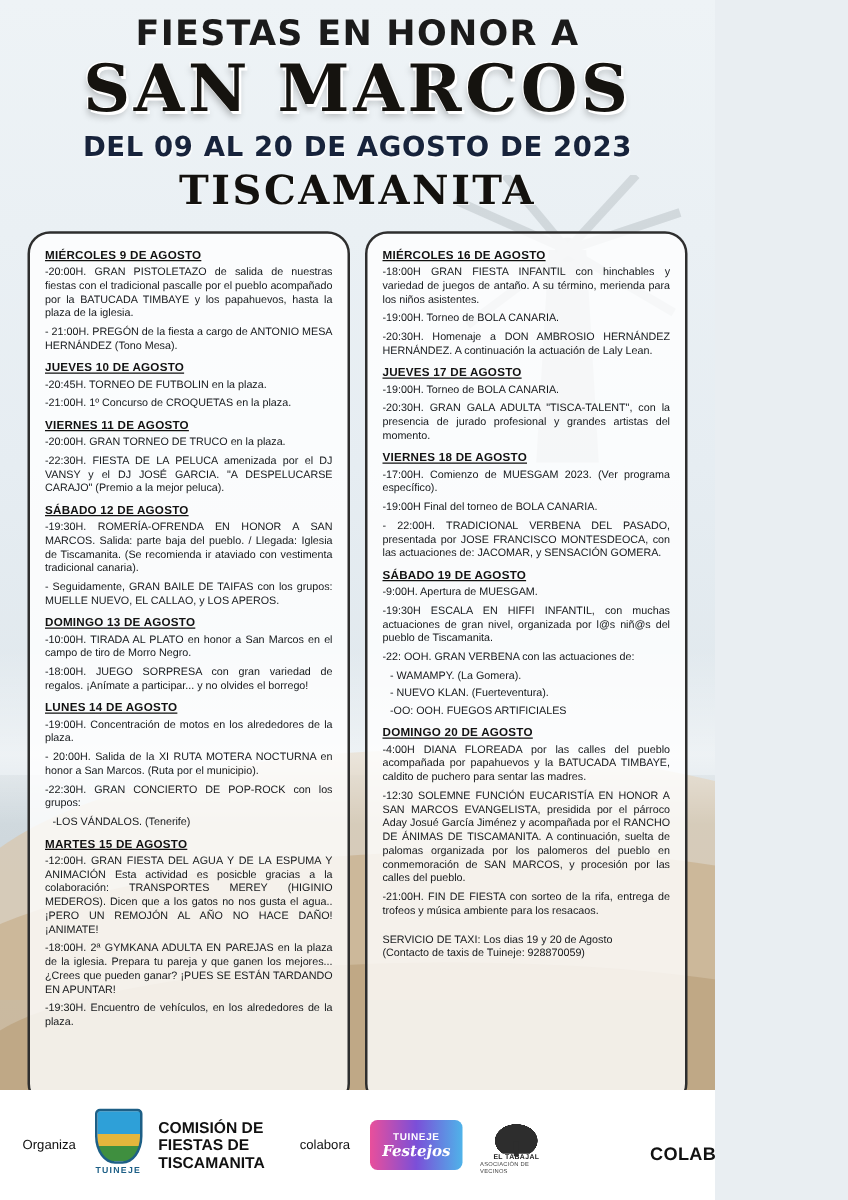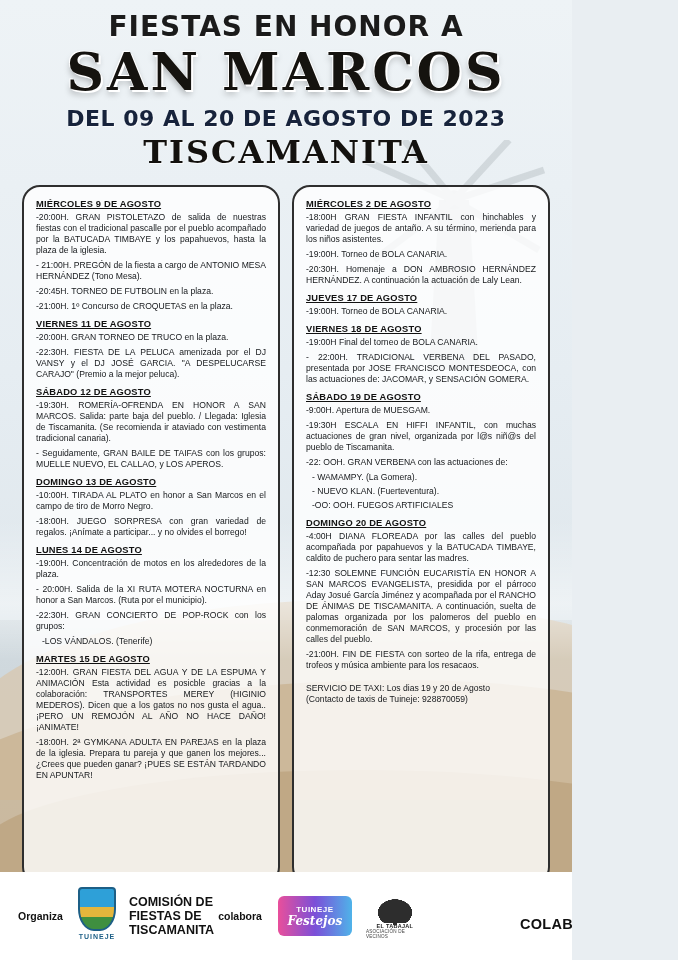--- a/index.html
+++ b/index.html
@@ -150,21 +150,21 @@
     height: 88px;
     background: #ffffff;
     display: flex;
     align-items: center;
     padding: 0 18px;
     box-sizing: border-box;
   }
   .f-block { display: flex; align-items: center; }
   .f-label {
     font-size: 10.5px;
-    font-weight: bold;
+    font-weight: normal;
     color: #111;
     margin-right: 8px;
     text-align: center;
   }
   .logo-tuineje {
     width: 52px; height: 58px;
     display: flex; flex-direction: column; align-items: center; justify-content: flex-start;
   }
   .logo-shield {
     width: 34px; height: 40px;
@@ -237,48 +237,52 @@
     <div class="h-line2">SAN MARCOS</div>
     <div class="h-line3">DEL 09 AL 20 DE AGOSTO DE 2023</div>
     <div class="h-line4">TISCAMANITA</div>
   </div>
 
   <div class="columns">
     <div class="col" id="col-left">
         <div class="daytitle">MIÉRCOLES 9 DE AGOSTO</div>
         <div class="ev">-20:00H. GRAN PISTOLETAZO de salida de nuestras fiestas con el tradicional pascalle por el pueblo acompañado por la BATUCADA TIMBAYE y los papahuevos, hasta la plaza de la iglesia.</div>
         <div class="ev">- 21:00H. PREGÓN de la fiesta a cargo de ANTONIO MESA HERNÁNDEZ (Tono Mesa).</div>
+        <div class="daytitle">JUEVES 10 DE AGOSTO</div>
         <div class="ev">-20:45H. TORNEO DE FUTBOLIN en la plaza.</div>
         <div class="ev">-21:00H. 1º Concurso de CROQUETAS en la plaza.</div>
         <div class="daytitle">VIERNES 11 DE AGOSTO</div>
         <div class="ev">-20:00H. GRAN TORNEO DE TRUCO en la plaza.</div>
         <div class="ev">-22:30H. FIESTA DE LA PELUCA amenizada por el DJ VANSY y el DJ JOSÉ GARCIA. "A DESPELUCARSE CARAJO" (Premio a la mejor peluca).</div>
         <div class="daytitle">SÁBADO 12 DE AGOSTO</div>
         <div class="ev">-19:30H. ROMERÍA-OFRENDA EN HONOR A SAN MARCOS. Salida: parte baja del pueblo. / Llegada: Iglesia de Tiscamanita. (Se recomienda ir ataviado con vestimenta tradicional canaria).</div>
         <div class="ev">- Seguidamente, GRAN BAILE DE TAIFAS con los grupos: MUELLE NUEVO, EL CALLAO, y LOS APEROS.</div>
         <div class="daytitle">DOMINGO 13 DE AGOSTO</div>
         <div class="ev">-10:00H. TIRADA AL PLATO en honor a San Marcos en el campo de tiro de Morro Negro.</div>
         <div class="ev">-18:00H. JUEGO SORPRESA con gran variedad de regalos. ¡Anímate a participar... y no olvides el borrego!</div>
         <div class="daytitle">LUNES 14 DE AGOSTO</div>
         <div class="ev">-19:00H. Concentración de motos en los alrededores de la plaza.</div>
         <div class="ev">- 20:00H. Salida de la XI RUTA MOTERA NOCTURNA en honor a San Marcos. (Ruta por el municipio).</div>
         <div class="ev">-22:30H. GRAN CONCIERTO DE POP-ROCK con los grupos:</div>
         <div class="sub">-LOS VÁNDALOS. (Tenerife)</div>
         <div class="daytitle">MARTES 15 DE AGOSTO</div>
         <div class="ev">-12:00H. GRAN FIESTA DEL AGUA Y DE LA ESPUMA Y ANIMACIÓN Esta actividad es posicble gracias a la colaboración: TRANSPORTES MEREY (HIGINIO MEDEROS). Dicen que a los gatos no nos gusta el agua.. ¡PERO UN REMOJÓN AL AÑO NO HACE DAÑO! ¡ANIMATE!</div>
         <div class="ev">-18:00H. 2ª GYMKANA ADULTA EN PAREJAS en la plaza de la iglesia. Prepara tu pareja y que ganen los mejores... ¿Crees que pueden ganar? ¡PUES SE ESTÁN TARDANDO EN APUNTAR!</div>
+        <div class="ev">-19:30H. Encuentro de vehículos, en los alrededores de la plaza.</div>
       </div>
     <div class="col" id="col-right">
-        <div class="daytitle">MIÉRCOLES 2 DE AGOSTO</div>
+        <div class="daytitle">MIÉRCOLES 16 DE AGOSTO</div>
         <div class="ev">-18:00H GRAN FIESTA INFANTIL con hinchables y variedad de juegos de antaño. A su término, merienda para los niños asistentes.</div>
         <div class="ev">-19:00H. Torneo de BOLA CANARIA.</div>
         <div class="ev">-20:30H. Homenaje a DON AMBROSIO HERNÁNDEZ HERNÁNDEZ. A continuación la actuación de Laly Lean.</div>
         <div class="daytitle">JUEVES 17 DE AGOSTO</div>
         <div class="ev">-19:00H. Torneo de BOLA CANARIA.</div>
+        <div class="ev">-20:30H. GRAN GALA ADULTA "TISCA-TALENT", con la presencia de jurado profesional y grandes artistas del momento.</div>
         <div class="daytitle">VIERNES 18 DE AGOSTO</div>
+        <div class="ev">-17:00H. Comienzo de MUESGAM 2023. (Ver programa específico).</div>
         <div class="ev">-19:00H Final del torneo de BOLA CANARIA.</div>
         <div class="ev">- 22:00H. TRADICIONAL VERBENA DEL PASADO, presentada por JOSE FRANCISCO MONTESDEOCA, con las actuaciones de: JACOMAR, y SENSACIÓN GOMERA.</div>
         <div class="daytitle">SÁBADO 19 DE AGOSTO</div>
         <div class="ev">-9:00H. Apertura de MUESGAM.</div>
         <div class="ev">-19:30H ESCALA EN HIFFI INFANTIL, con muchas actuaciones de gran nivel, organizada por l@s niñ@s del pueblo de Tiscamanita.</div>
         <div class="ev">-22: OOH. GRAN VERBENA con las actuaciones de:</div>
         <div class="sub">- WAMAMPY. (La Gomera).</div>
         <div class="sub">- NUEVO KLAN. (Fuerteventura).</div>
         <div class="sub">-OO: OOH. FUEGOS ARTIFICIALES</div>
         <div class="daytitle">DOMINGO 20 DE AGOSTO</div>
@@ -299,21 +303,21 @@
         <span class="logo-shield"></span>
         <span class="logo-word">TUINEJE</span>
       </span>
       <span class="f-comision">
         <span>COMISIÓN DE</span><br>
         <span>FIESTAS DE</span><br>
         <span>TISCAMANITA</span>
       </span>
     </div>
 
-    <div class="f-block" style="margin-left:4px">
+    <div class="f-block" style="margin-left:28px">
       <span class="f-label">colabora</span>
       <span class="f-collab-logos">
         <span class="logo-festejos">
           <span class="lf1">TUINEJE</span>
           <span class="lf2">Festejos</span>
         </span>
         <span class="logo-vecinos">
           <span class="tree"></span>
           <span class="lv1">EL TABAJAL</span>
           <span class="lv2">ASOCIACIÓN DE VECINOS</span>

